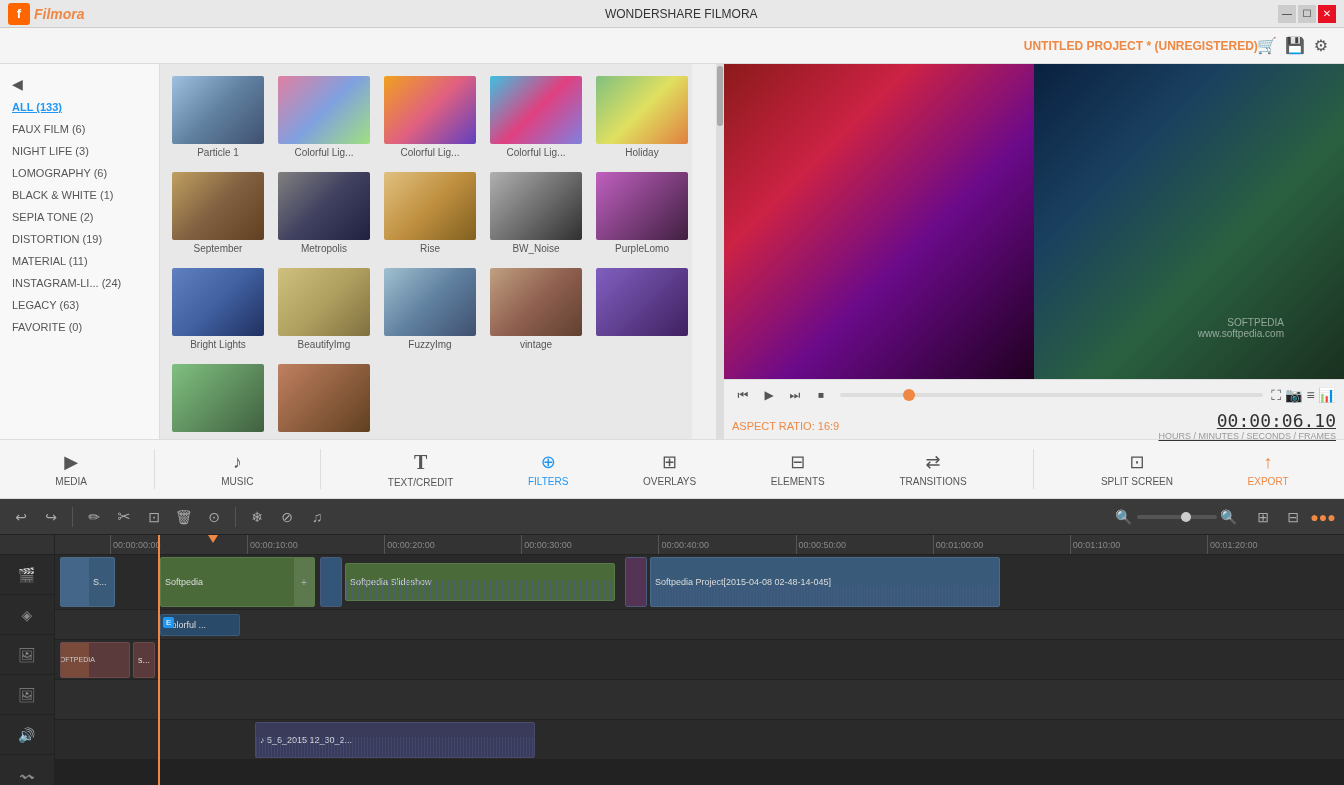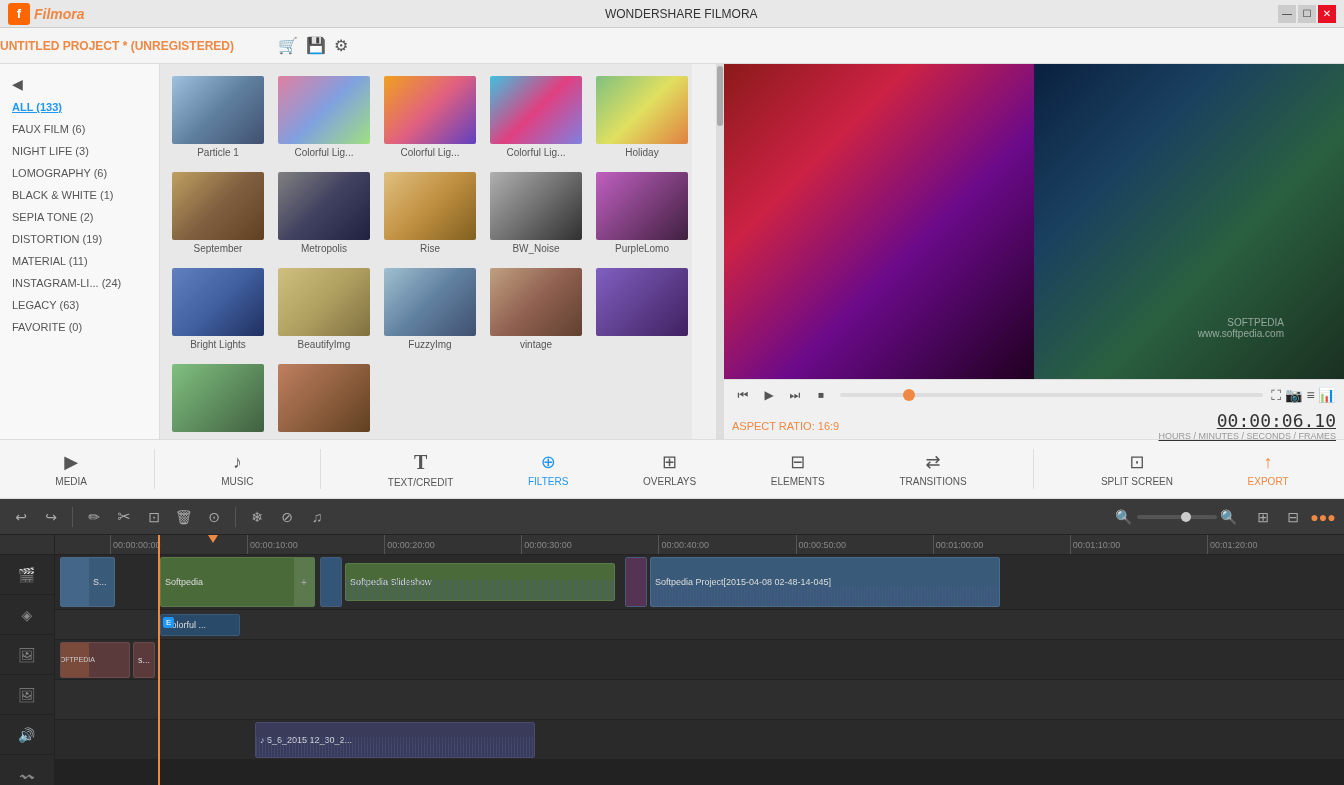--- a/index.html
+++ b/index.html
@@ -19,24 +19,23 @@
     #titlebar .win-controls { display: flex; gap: 2px; }
     #titlebar .win-btn { width: 18px; height: 18px; display: flex; align-items: center; justify-content: center; font-size: 10px; cursor: pointer; background: #ccc; color: #333; }
     #titlebar .win-btn.close { background: #e81123; color: white; }
 
     
     #projectbar {
       background: #f5f5f5;
       height: 36px;
       display: flex;
       align-items: center;
-      justify-content: flex-start;
-      padding: 0 0;
+      justify-content: flex-end;
+      padding: 0 16px;
       border-bottom: 1px solid #ddd;
-      gap: 44px;
     }
     #projectbar .project-title { font-size: 12px; color: #555; }
     #projectbar .project-title span { color: #e84; font-weight: bold; }
     #projectbar .project-icons { display: flex; gap: 8px; }
     #projectbar .proj-icon { font-size: 16px; color: #555; cursor: pointer; }
 
     
     #main-content {
       display: flex;
       height: 375px;

